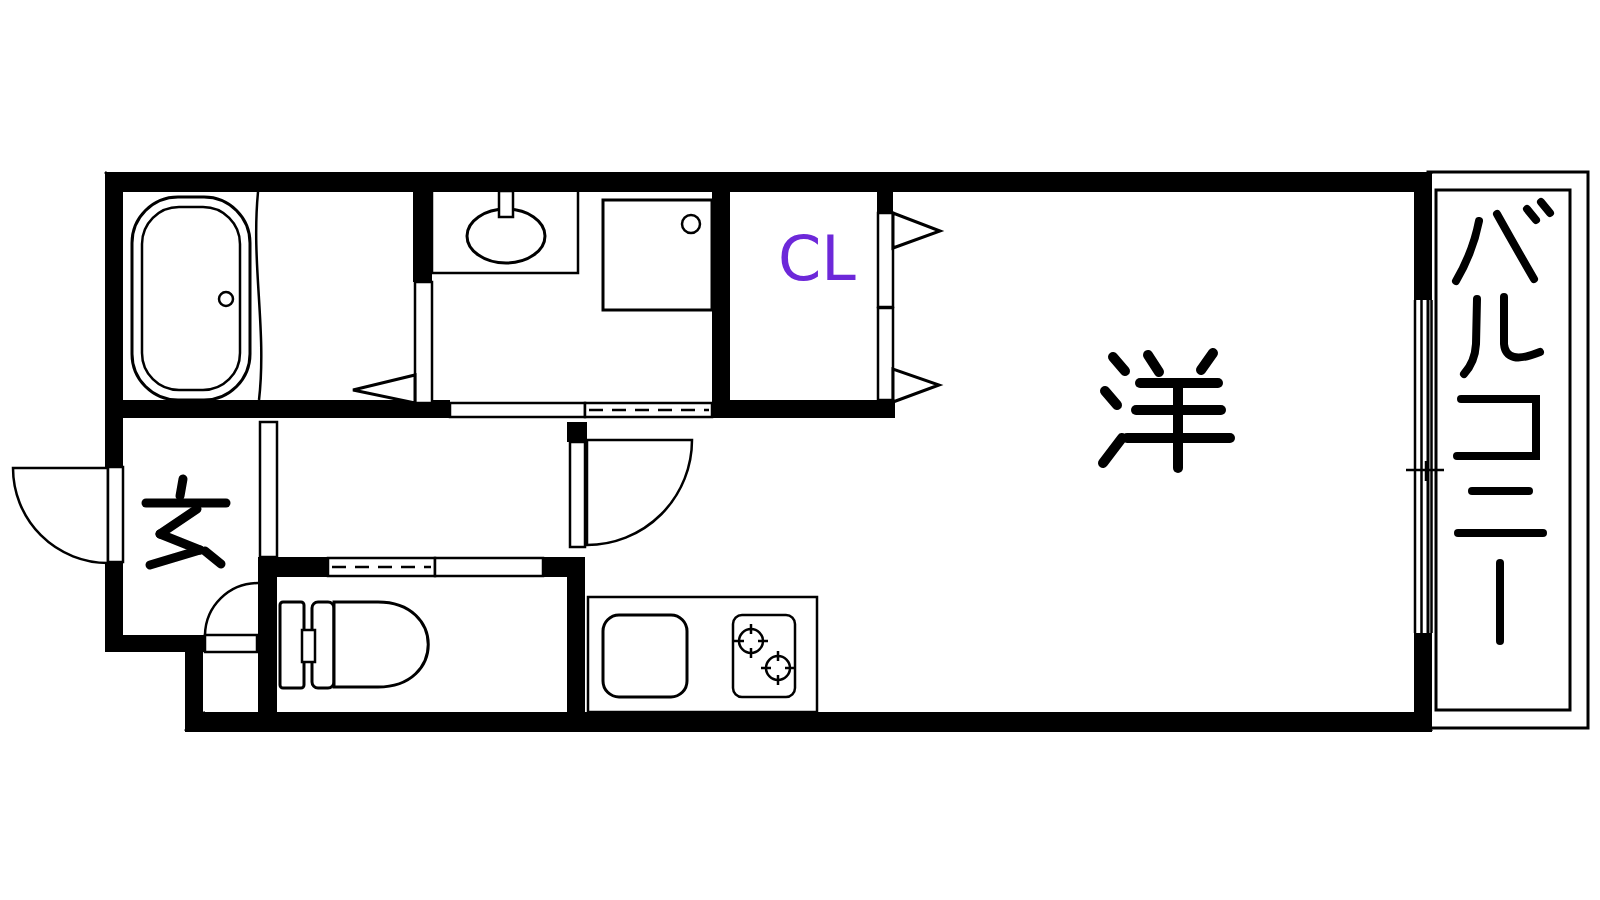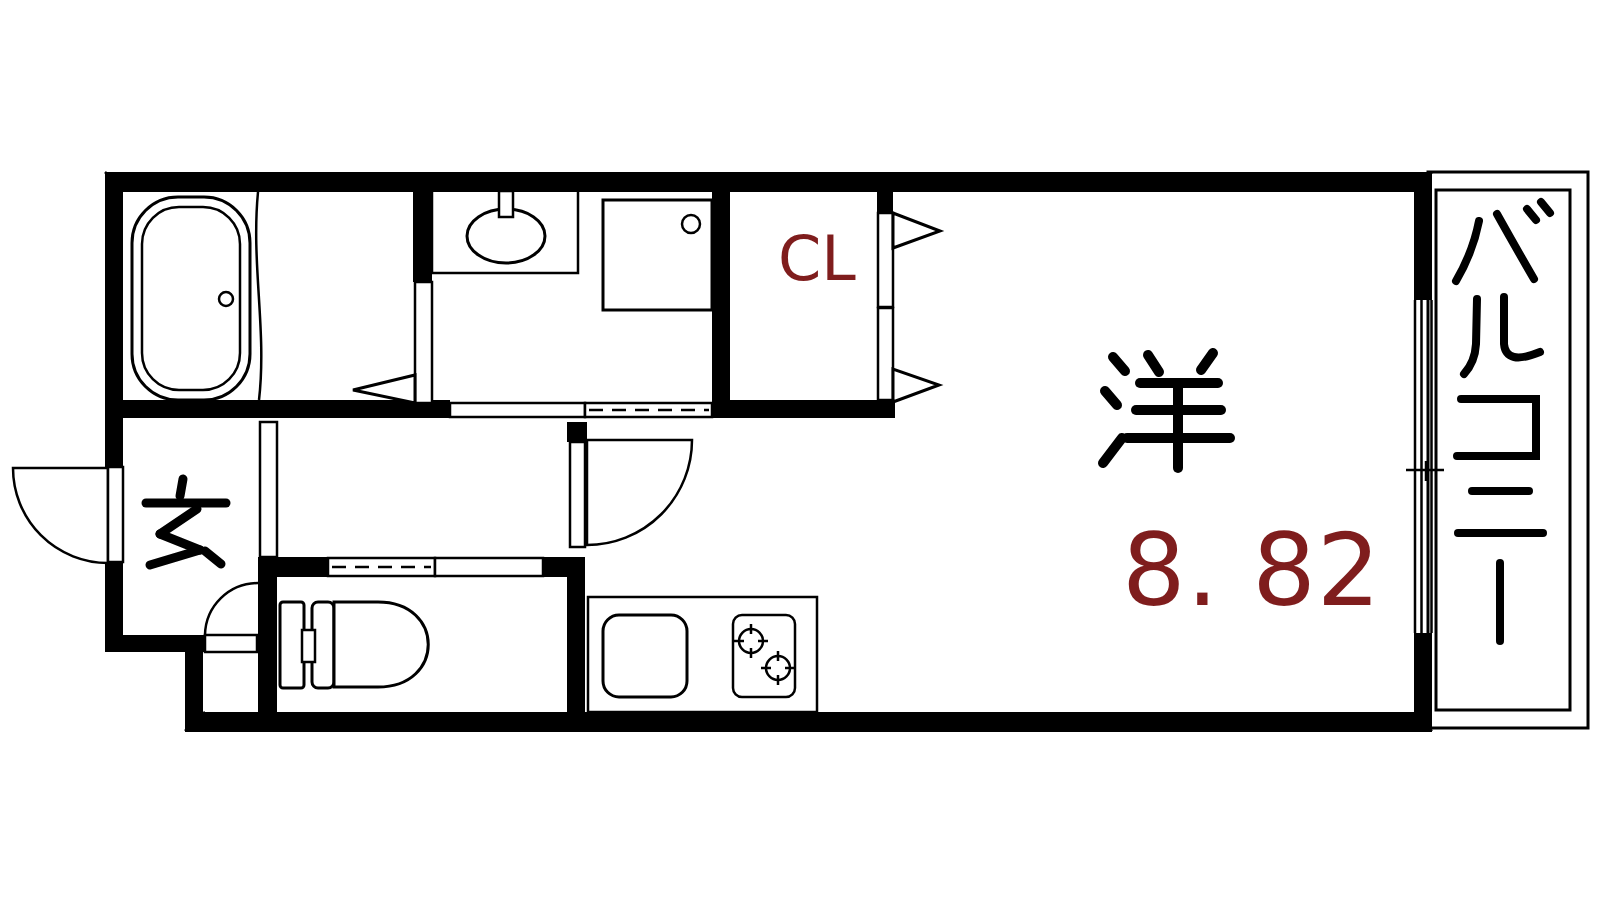--- a/index.html
+++ b/index.html
@@ -10,21 +10,21 @@
     font-family: "DejaVu Sans", "Liberation Sans", sans-serif;
   }
   #plan {
     position: relative;
     width: 1600px; height: 900px;
     background: #ffffff;
   }
   #plan svg { position: absolute; left: 0; top: 0; }
   .label {
     position: absolute;
-    color: #7f1d1d;
+    color: #6d28d9;
     white-space: pre;
     pointer-events: none;
   }
   .cl-label {
     left: 778px; top: 221px;
     width: 62px;
     font-size: 62px;
     line-height: 75px;
     text-align: center;
     word-break: break-all;
@@ -207,18 +207,17 @@
       <path d="M1477,299 L1476,344 Q1475,362 1464,374"></path>
       <path d="M1504,297 L1504,344 Q1506,366 1540,352"></path>
       <path d="M1461,399 L1536,399 L1536,456 L1457,456"></path>
       <path d="M1472,491 L1529,491"></path>
       <path d="M1458,533 L1543,533"></path>
       <path d="M1500,563 L1500,641"></path>
     </g>
   </svg>
 
   <div class="label cl-label">CL</div>
-  <div class="label size-label">8. 82</div>
   <div class="label cjk you-label">洋</div>
   <div class="label cjk gen-label">玄</div>
   <div class="label cjk balcony-label">バルコニー</div>
 
 </div>
 
 </body></html>

